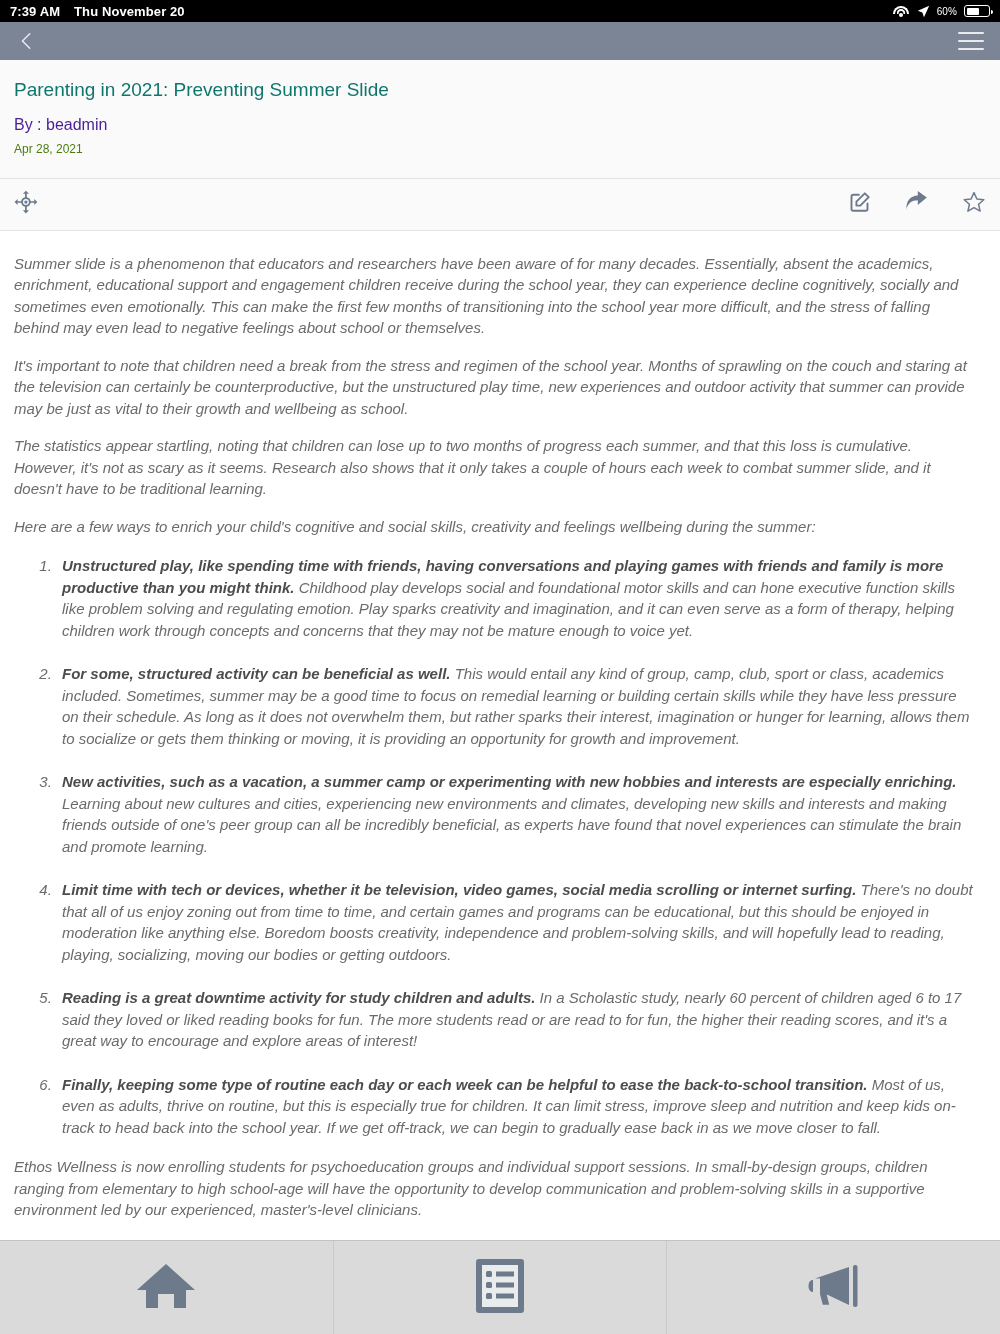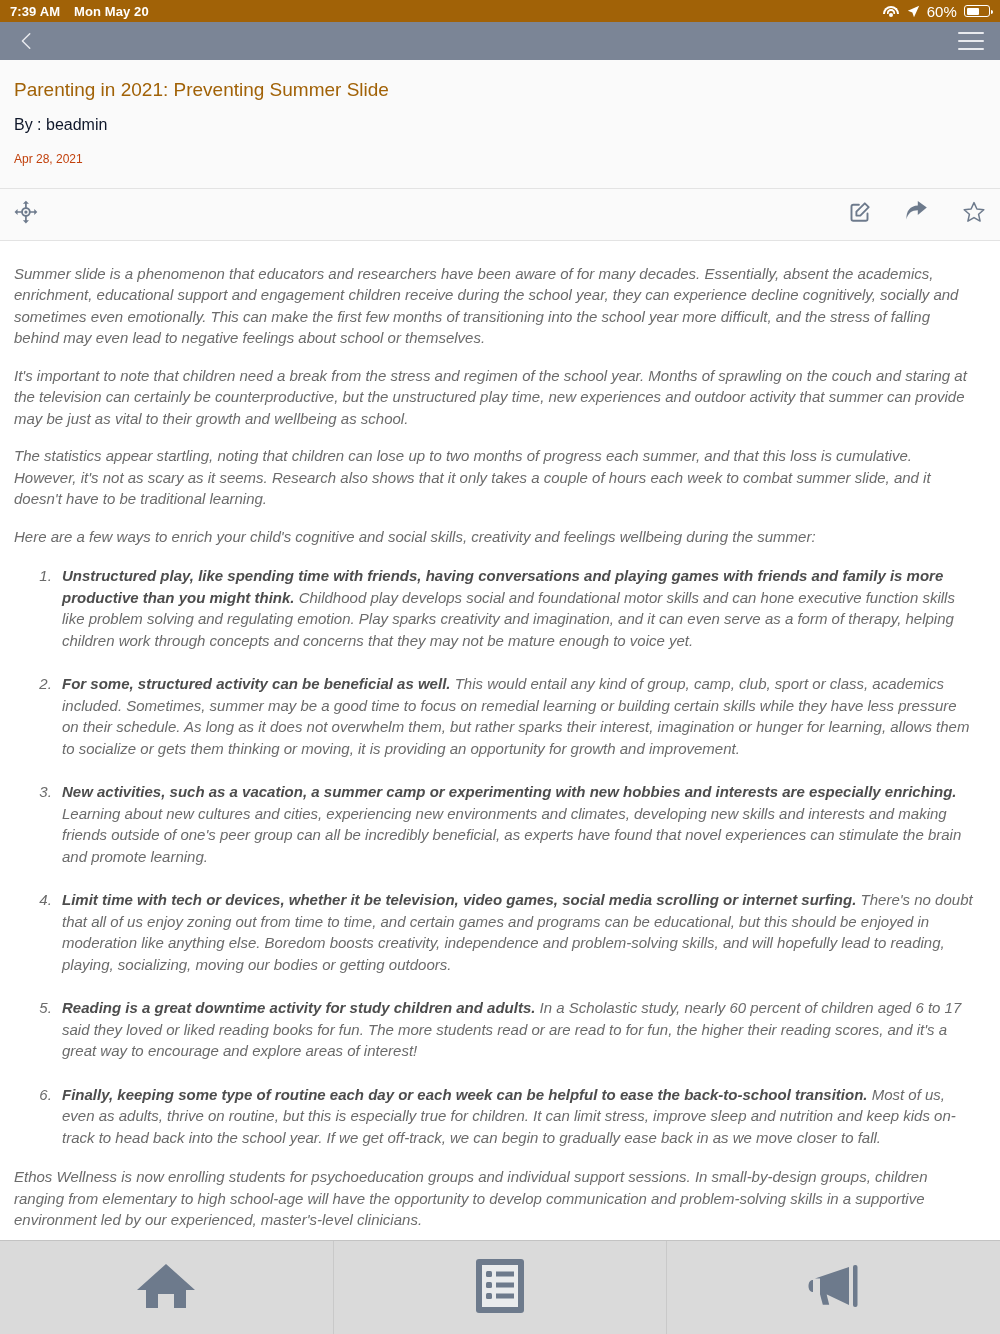--- a/index.html
+++ b/index.html
@@ -8,21 +8,21 @@
     height: 1334px;
     background: #ffffff;
     font-family: "Liberation Sans", sans-serif;
     overflow: hidden;
   }
   body { position: relative; }
 
   
   .statusbar {
     height: 22px;
-    background: #a16207;
+    background: #000000;
     color: #ffffff;
     display: flex;
     align-items: center;
     padding: 0 10px;
     font-size: 13px;
     letter-spacing: .1px;
   }
   .status-left { display: flex; align-items: center; gap: 14px; }
   .status-right { margin-left: auto; display: flex; align-items: center; gap: 7px; }
   .status-time { font-weight: bold; }
@@ -33,21 +33,21 @@
     border-bottom: none; border-radius: 50% 50% 0 0 / 100% 100% 0 0;
     transform: translateX(-50%);
   }
   .wifi-icon i:nth-child(1){ width: 16px; height: 8px; top: 1px; }
   .wifi-icon i:nth-child(2){ width: 9px;  height: 5px; top: 4px; }
   .wifi-icon i:nth-child(3){
     width: 4px; height: 4px; top: 8px; background: #fff;
     border-radius: 50%; border: none;
   }
   .loc-icon { width: 13px; height: 13px; }
-  .batt-pct { font-size: 15px; }
+  .batt-pct { font-size: 10px; }
   .batt {
     width: 26px; height: 12px; border: 1.5px solid #fff;
     border-radius: 3px; position: relative; display: flex; align-items: center;
     padding: 1.5px;
   }
   .batt::after {
     content: ""; position: absolute; right: -4px; top: 3.5px;
     width: 2px; height: 4px; background: #fff; border-radius: 0 2px 2px 0;
   }
   .batt-fill { height: 100%; background: #fff; border-radius: 1px; }
@@ -73,27 +73,27 @@
   }
   .nav-menu span { display: block; height: 2px; background: #e8eaee; border-radius: 1px; }
 
   
   .article-head {
     background: #fafafa;
     padding: 18px 14px 22px 14px;
     border-bottom: 1px solid #e3e3e3;
   }
   .article-title {
-    font-size: 19px; color: #a16207; font-weight: normal; line-height: 1.3;
+    font-size: 19px; color: #0f766e; font-weight: normal; line-height: 1.3;
   }
   .article-author {
-    font-size: 16px; color: #0f172a; margin-top: 13px;
+    font-size: 16px; color: #4c1d95; margin-top: 13px;
   }
   .article-date {
-    font-size: 12px; color: #c2410c; margin-top: 18px;
+    font-size: 12px; color: #4d7c0f; margin-top: 8px;
   }
 
   
   .toolbar {
     background: #fafafa;
     height: 52px;
     display: flex; align-items: center;
     padding: 0 14px;
     border-bottom: 1px solid #e3e3e3;
   }
@@ -136,21 +136,21 @@
     cursor: pointer; position: relative;
   }
   .tab + .tab { border-left: 1px solid #c9c9c9; }
 </style>
 </head>
 <body>
 
 <div class="statusbar">
   <div class="status-left">
     <span class="status-time">7:39 AM</span>
-    <span class="status-date">Mon May 20</span>
+    <span class="status-date">Thu November 20</span>
   </div>
   <div class="status-right">
     <span class="wifi-icon">
         <i></i>
         <i></i>
         <i></i>
       </span>
     <span class="loc-icon">
       <svg width="13" height="13" viewBox="0 0 16 16">
           <path d="M15 1 1 7.2l5.6 1.9L8.6 15z" fill="#fff"></path>

